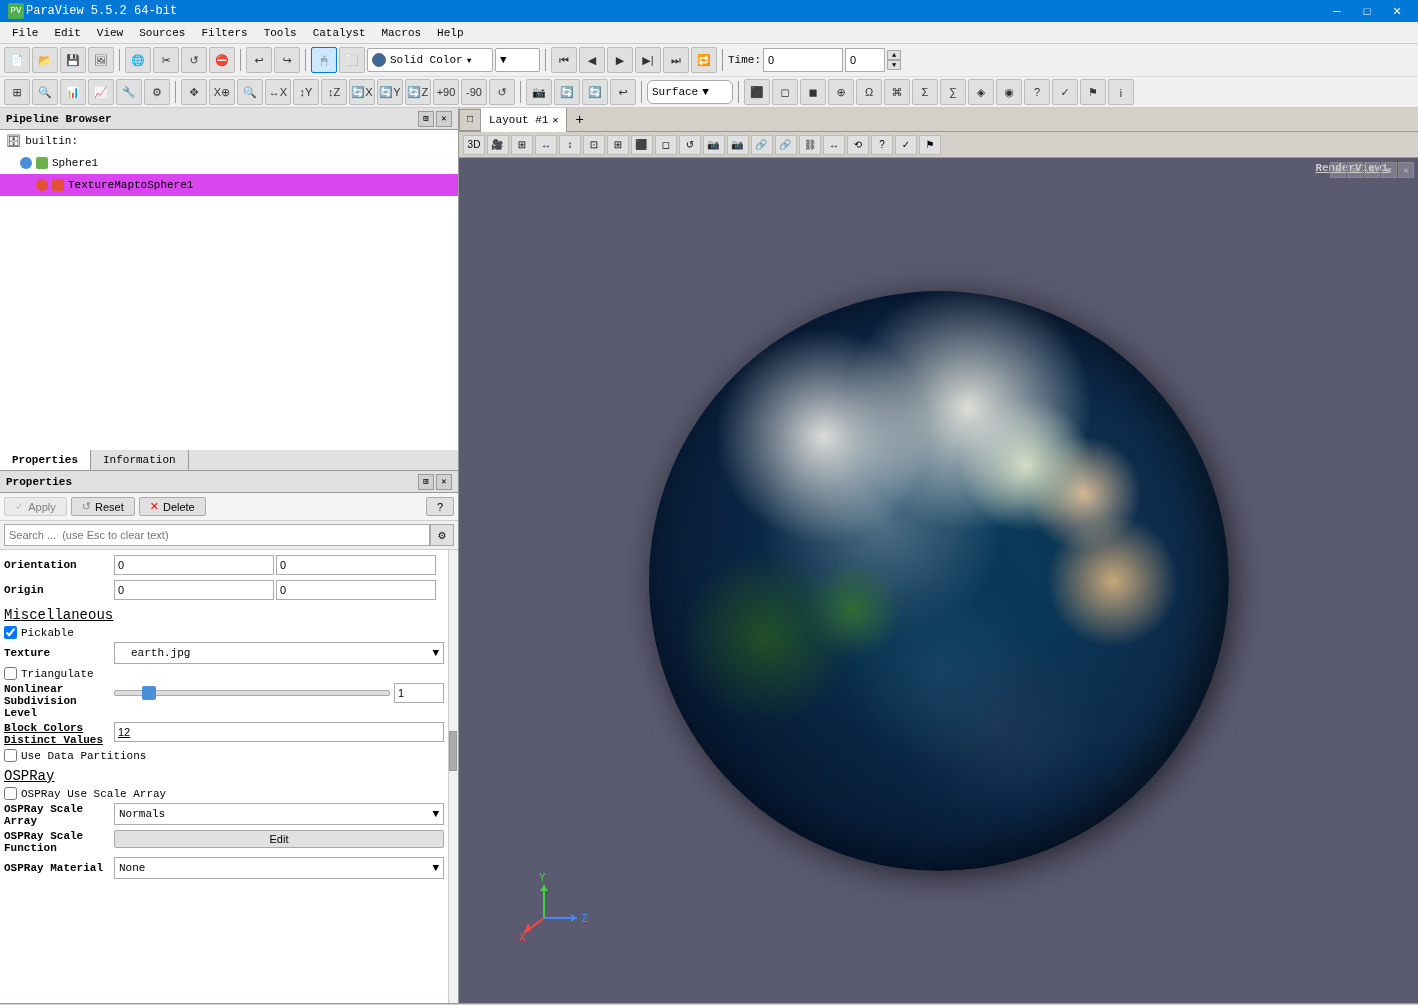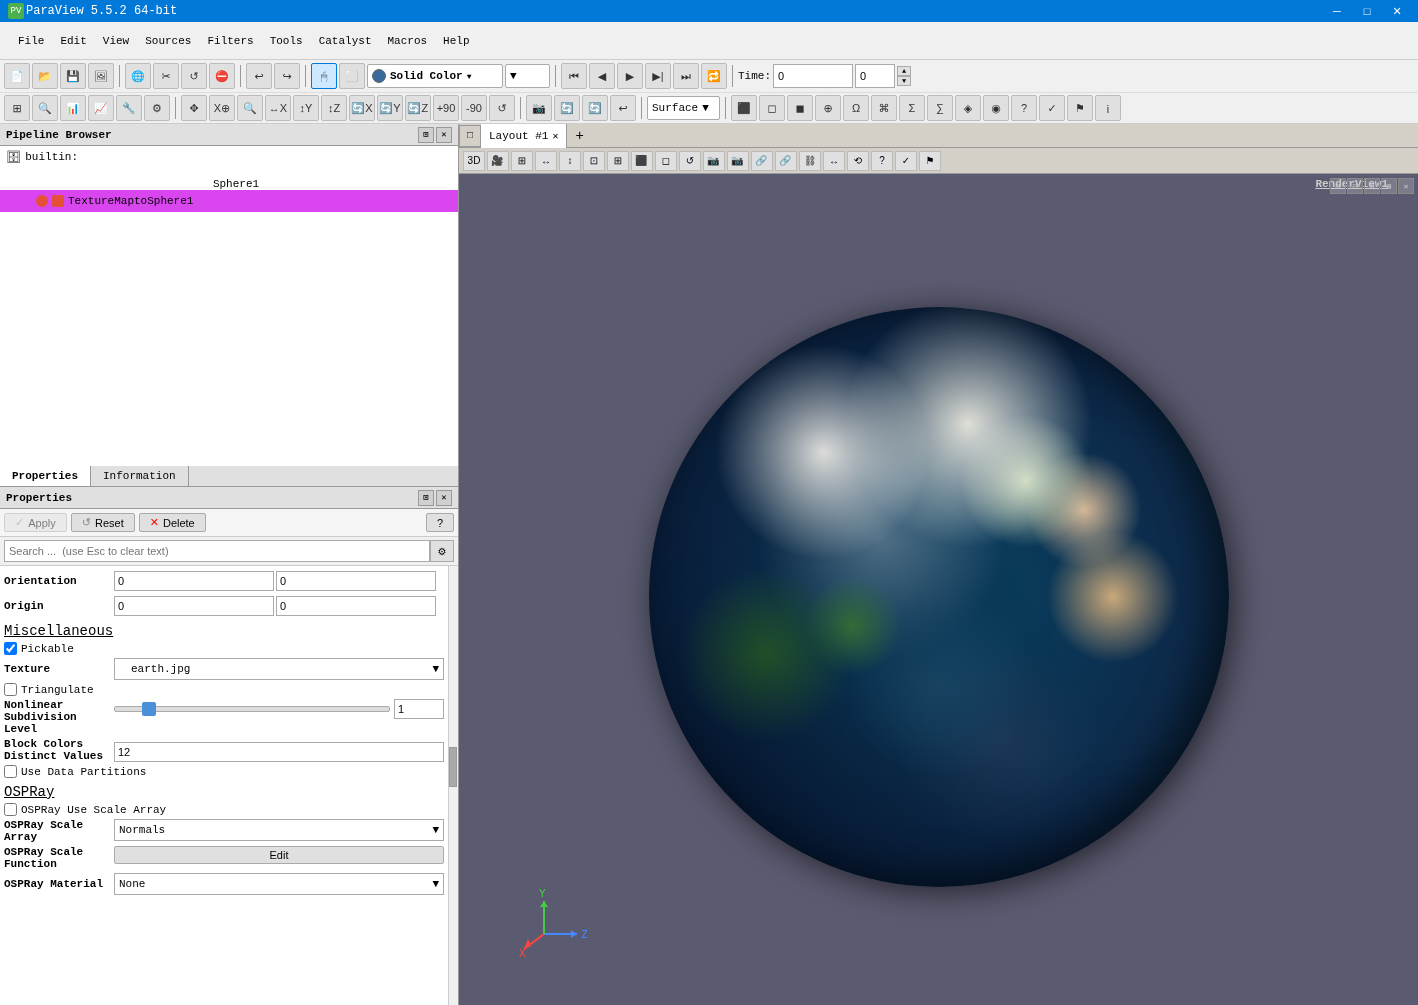--- a/index.html
+++ b/index.html
@@ -6,21 +6,21 @@
     body { font-family: 'Courier New', monospace; font-size: 11px; background: #d4d0c8; color: #000; width: 1418px; height: 1005px; overflow: hidden; }
     
     
     .titlebar { background: #0078d7; color: white; height: 22px; display: flex; align-items: center; justify-content: space-between; padding: 0 8px; font-size: 12px; }
     .titlebar-left { display: flex; align-items: center; gap: 2px; }
     .titlebar-icon { width: 16px; height: 16px; background: #4caf50; border-radius: 2px; display: flex; align-items: center; justify-content: center; font-size: 9px; color: white; }
     .titlebar-controls { display: flex; gap: 4px; }
     .titlebar-btn { width: 26px; height: 22px; background: transparent; border: none; color: white; cursor: pointer; display: flex; align-items: center; justify-content: center; font-size: 11px; }
 
     
-    .menubar { background: #f0f0f0; height: 38px; display: flex; align-items: center; border-bottom: 1px solid #ccc; padding: 0 10px; }
+    .menubar { background: #f0f0f0; height: 22px; display: flex; align-items: center; border-bottom: 1px solid #ccc; padding: 0 4px; }
     .menubar-item { padding: 2px 8px; cursor: pointer; font-size: 11px; }
 
     
     .toolbar-container { background: #f0f0f0; border-bottom: 1px solid #ccc; }
     .toolbar { display: flex; align-items: center; padding: 2px 4px; gap: 2px; min-height: 32px; flex-wrap: wrap; }
     .toolbar-separator { width: 1px; background: #999; height: 22px; margin: 0 3px; }
     .toolbar-btn { width: 26px; height: 26px; background: #e0e0e0; border: 1px solid #bbb; border-radius: 2px; cursor: pointer; display: flex; align-items: center; justify-content: center; font-size: 11px; color: #333; }
     .toolbar-btn.active { background: #cde8ff; border-color: #0078d7; }
     .toolbar-dropdown { height: 24px; background: white; border: 1px solid #aaa; border-radius: 2px; display: flex; align-items: center; padding: 0 4px; cursor: pointer; font-size: 11px; gap: 4px; }
     .toolbar-dropdown-arrow { font-size: 8px; }
@@ -35,21 +35,21 @@
     .left-panel { width: 459px; display: flex; flex-direction: column; background: #f0f0f0; border-right: 1px solid #999; }
     
     
     .panel-header { background: #e0e0e0; border-bottom: 1px solid #999; height: 22px; display: flex; align-items: center; justify-content: space-between; padding: 0 6px; font-size: 11px; font-weight: bold; }
     .panel-header-btns { display: flex; gap: 2px; }
     .panel-header-btn { width: 16px; height: 16px; background: #d0d0d0; border: 1px solid #999; cursor: pointer; display: flex; align-items: center; justify-content: center; font-size: 9px; }
     
     .pipeline-browser { height: 320px; background: white; overflow: auto; }
     .pipeline-item { display: flex; align-items: center; padding: 2px 6px; gap: 4px; cursor: pointer; font-size: 11px; height: 22px; }
     .pipeline-item.selected { background: #d946ef; }
-    .pipeline-indent1 { padding-left: 20px; flex-direction: column; }
+    .pipeline-indent1 { padding-left: 20px; }
     .pipeline-indent2 { padding-left: 36px; }
     .eye-icon { width: 12px; height: 12px; background: #4a90d9; border-radius: 50%; }
 
     
     .tabs { display: flex; border-bottom: 1px solid #999; background: #e0e0e0; }
     .tab { padding: 4px 12px; cursor: pointer; font-size: 11px; border-right: 1px solid #999; }
     .tab.active { background: white; font-weight: bold; }
 
     
     .properties-panel { flex: 1; overflow: hidden; display: flex; flex-direction: column; }
@@ -167,21 +167,21 @@
     <button class="toolbar-btn">🌐</button>
     <button class="toolbar-btn">✂</button>
     <button class="toolbar-btn">↺</button>
     <button class="toolbar-btn">⛔</button>
     <div class="toolbar-separator"></div>
     <button class="toolbar-btn">↩</button>
     <button class="toolbar-btn">↪</button>
     <div class="toolbar-separator"></div>
     <button class="toolbar-btn active">🖱</button>
     <button class="toolbar-btn">⬜</button>
-    <div class="toolbar-dropdown" style="width:136px;font-weight:bold;">
+    <div class="toolbar-dropdown" style="width:126px;">
       <span style="width:14px;height:14px;background:#3a6a9a;border-radius:50%;display:inline-block;border:1px solid #666;"></span>
       <span>Solid Color</span>
       <span class="toolbar-dropdown-arrow">▼</span>
     </div>
     <div class="toolbar-dropdown" style="width:45px;">
       <span>▼</span>
     </div>
     <div class="toolbar-separator"></div>
 
     <button class="toolbar-btn">⏮</button>
@@ -220,21 +220,21 @@
     <button class="toolbar-btn">🔄Z</button>
     <button class="toolbar-btn">+90</button>
     <button class="toolbar-btn">-90</button>
     <button class="toolbar-btn">↺</button>
     <div class="toolbar-separator"></div>
     <button class="toolbar-btn">📷</button>
     <button class="toolbar-btn">🔄</button>
     <button class="toolbar-btn">🔄</button>
     <button class="toolbar-btn">↩</button>
     <div class="toolbar-separator"></div>
-    <div class="toolbar-dropdown" style="width:73px;">
+    <div class="toolbar-dropdown" style="width:86px;border-radius:6px;">
       <span>Surface</span>
       <span>▼</span>
     </div>
     <div class="toolbar-separator"></div>
     <button class="toolbar-btn">⬛</button>
     <button class="toolbar-btn">◻</button>
     <button class="toolbar-btn">◼</button>
     <button class="toolbar-btn">⊕</button>
     <button class="toolbar-btn">Ω</button>
     <button class="toolbar-btn">⌘</button>
@@ -363,21 +363,21 @@
             <span class="prop-label" style="white-space:pre-line;">Nonlinear
 Subdivision Level</span>
             <div class="slider-container">
               <div class="slider-track">
                 <div class="slider-thumb"></div>
               </div>
               <input class="slider-value" type="text" value="1" style="">
             </div>
           </div>
 
-          <div class="prop-row" style="align-items:flex-end;">
+          <div class="prop-row" style="align-items:flex-start;text-decoration:underline;">
             <span class="prop-label" style="white-space:pre-line;">Block Colors
 Distinct Values</span>
             <input class="prop-input" type="text" style="flex: 1 1 0%;" value="12">
           </div>
 
           <div class="checkbox-row">
             <input type="checkbox" style="">
             <label>Use Data Partitions</label>
           </div>
 

